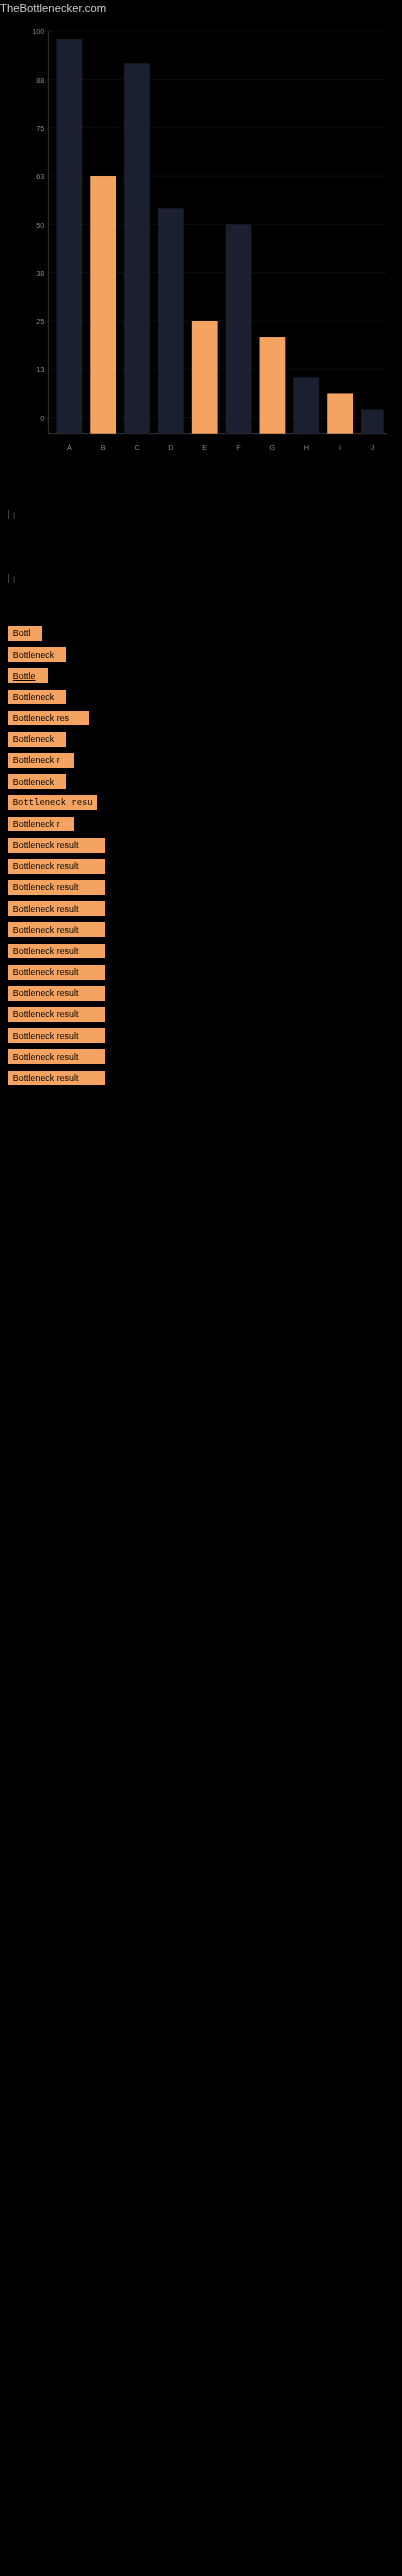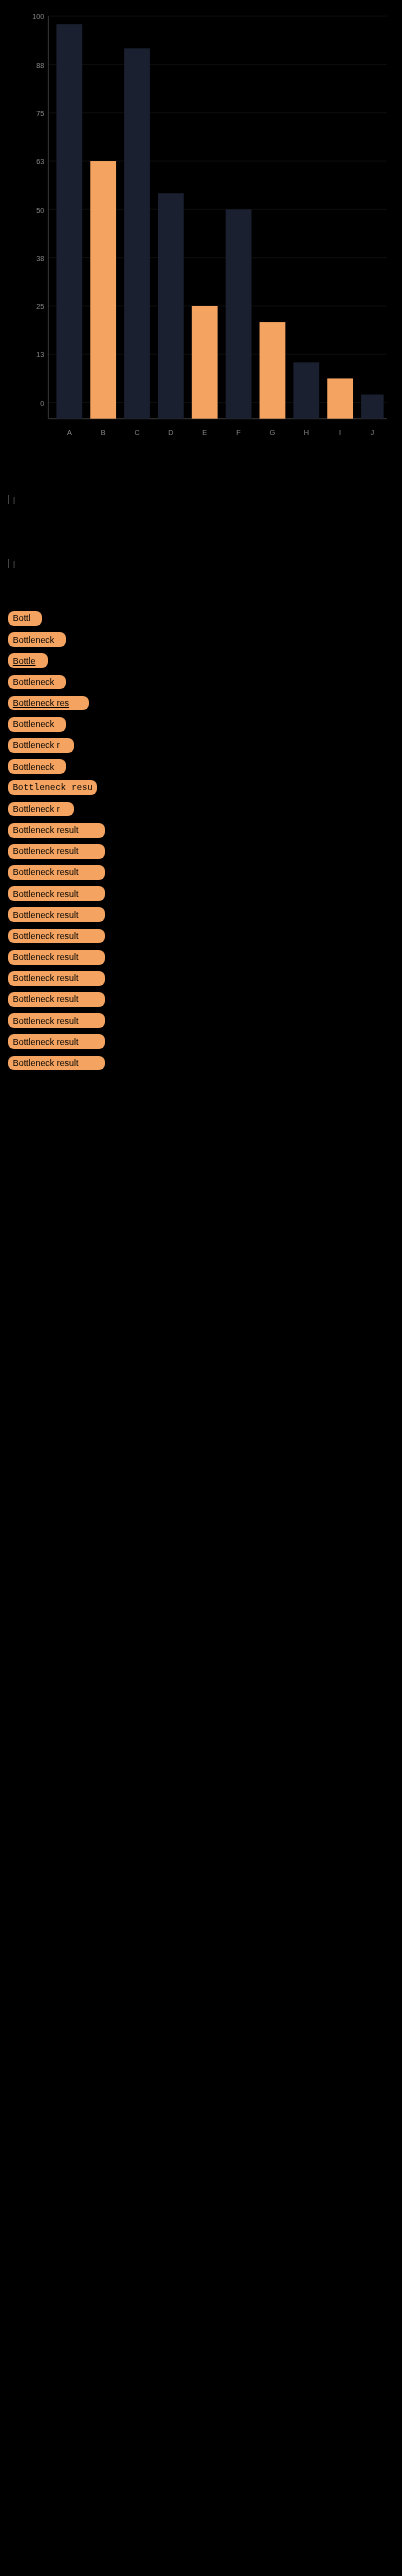--- a/index.html
+++ b/index.html
@@ -44,21 +44,21 @@
       margin-bottom: 6.4px;
       display: flex;
       align-items: center;
     }
 
     .bottleneck-badge {
       background-color: #f4a460;
       color: #000;
       font-size: 8.9px;
       padding: 2.4px 4.8px;
-      border-radius: 6px;
+      border-radius: 0;
       white-space: nowrap;
       display: inline-block;
     }
 
     .axis-line {
       stroke: #444;
       stroke-width: 1;
     }
 
     .grid-line {
@@ -68,20 +68,23 @@
 
     .tick-text {
       fill: #888;
       font-size: 9px;
     }
   </style>
 </head>
 <body>
 
 <div>
+  <div>
+    <span class="site-title">TheBottlenecker.com</span>
+  </div>
 
   <div class="chart-area">
     <svg class="chart-svg" viewBox="0 0 500 580" preserveAspectRatio="none">
 
       <rect width="500" height="580" fill="#000000"></rect>
 
       <line x1="60" y1="20" x2="480" y2="20" class="grid-line"></line>
       <line x1="60" y1="80" x2="480" y2="80" class="grid-line"></line>
       <line x1="60" y1="140" x2="480" y2="140" class="grid-line"></line>
       <line x1="60" y1="200" x2="480" y2="200" class="grid-line"></line>
@@ -153,21 +156,21 @@
       <div class="bottleneck-item">
         <span class="bottleneck-badge" style="min-width: 58px;">Bottleneck</span>
       </div>
       <div class="bottleneck-item">
         <span class="bottleneck-badge" style="min-width: 40px; text-decoration: underline;">Bottle</span>
       </div>
       <div class="bottleneck-item">
         <span class="bottleneck-badge" style="min-width: 58px;">Bottleneck</span>
       </div>
       <div class="bottleneck-item">
-        <span class="bottleneck-badge" style="min-width: 81px; text-decoration: underline;">Bottleneck res</span>
+        <span class="bottleneck-badge" style="min-width: 81px;">Bottleneck res</span>
       </div>
       <div class="bottleneck-item">
         <span class="bottleneck-badge" style="min-width: 58px;">Bottleneck</span>
       </div>
       <div class="bottleneck-item">
         <span class="bottleneck-badge" style="min-width: 66px;">Bottleneck r</span>
       </div>
       <div class="bottleneck-item">
         <span class="bottleneck-badge" style="min-width: 58px;">Bottleneck</span>
       </div>

